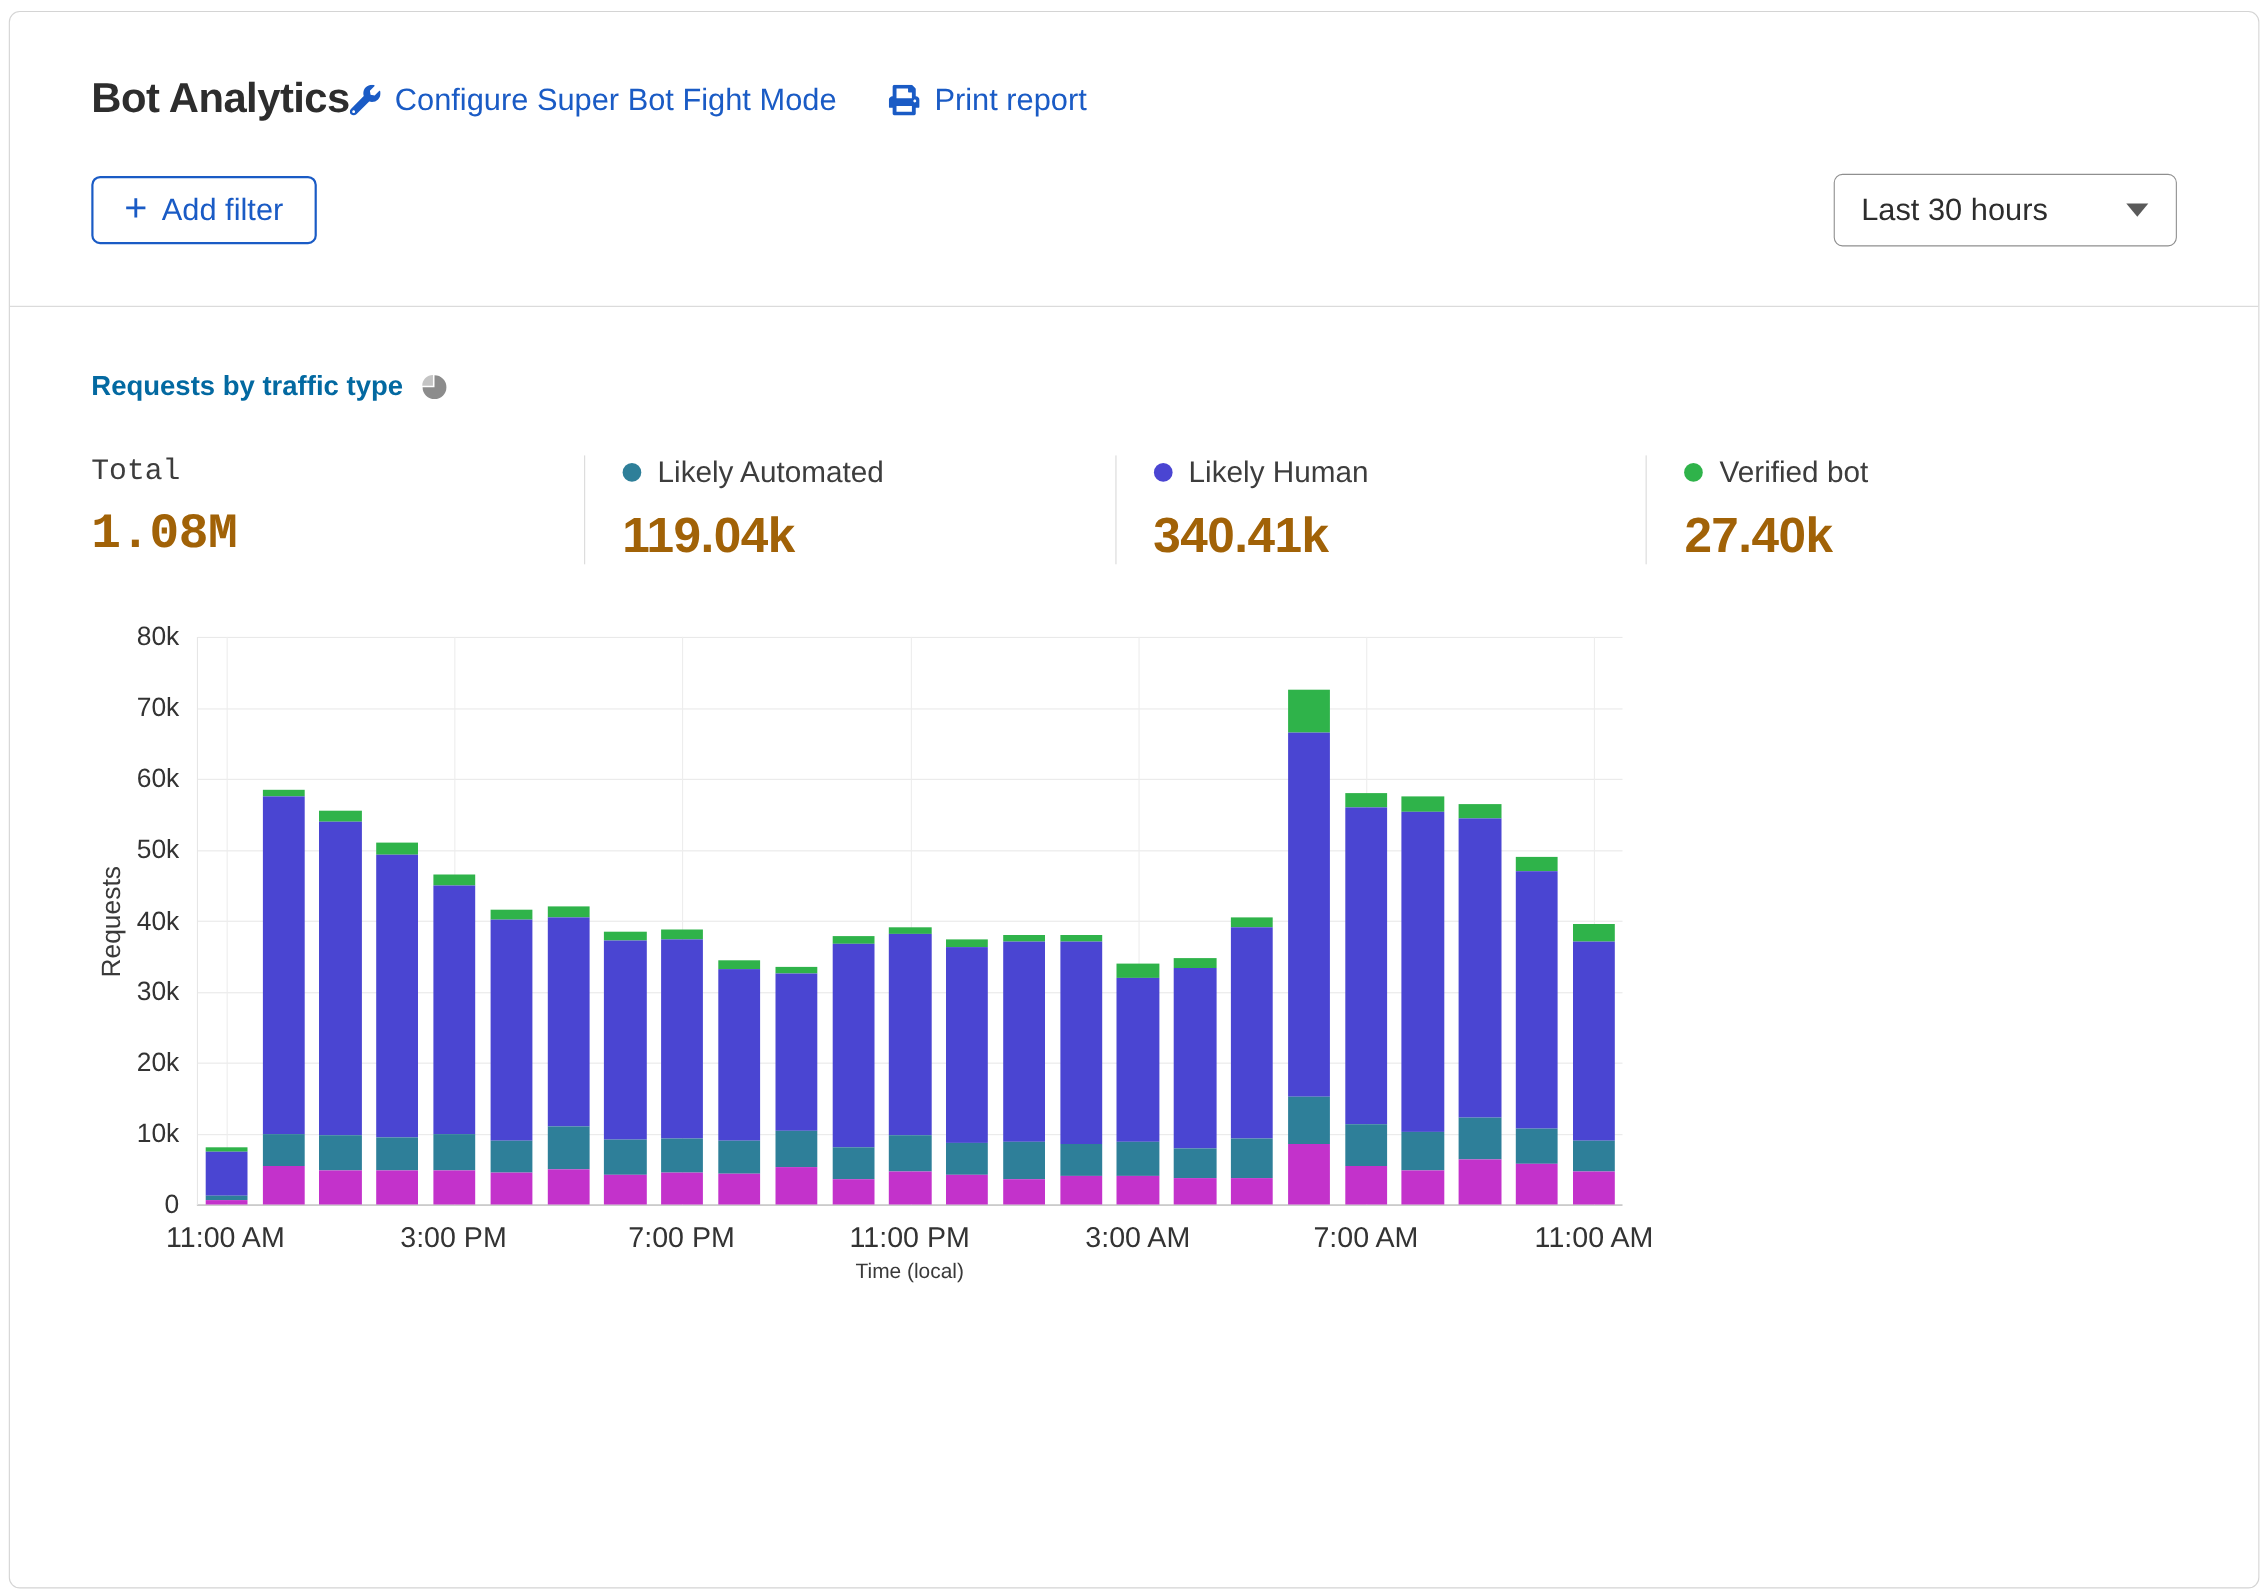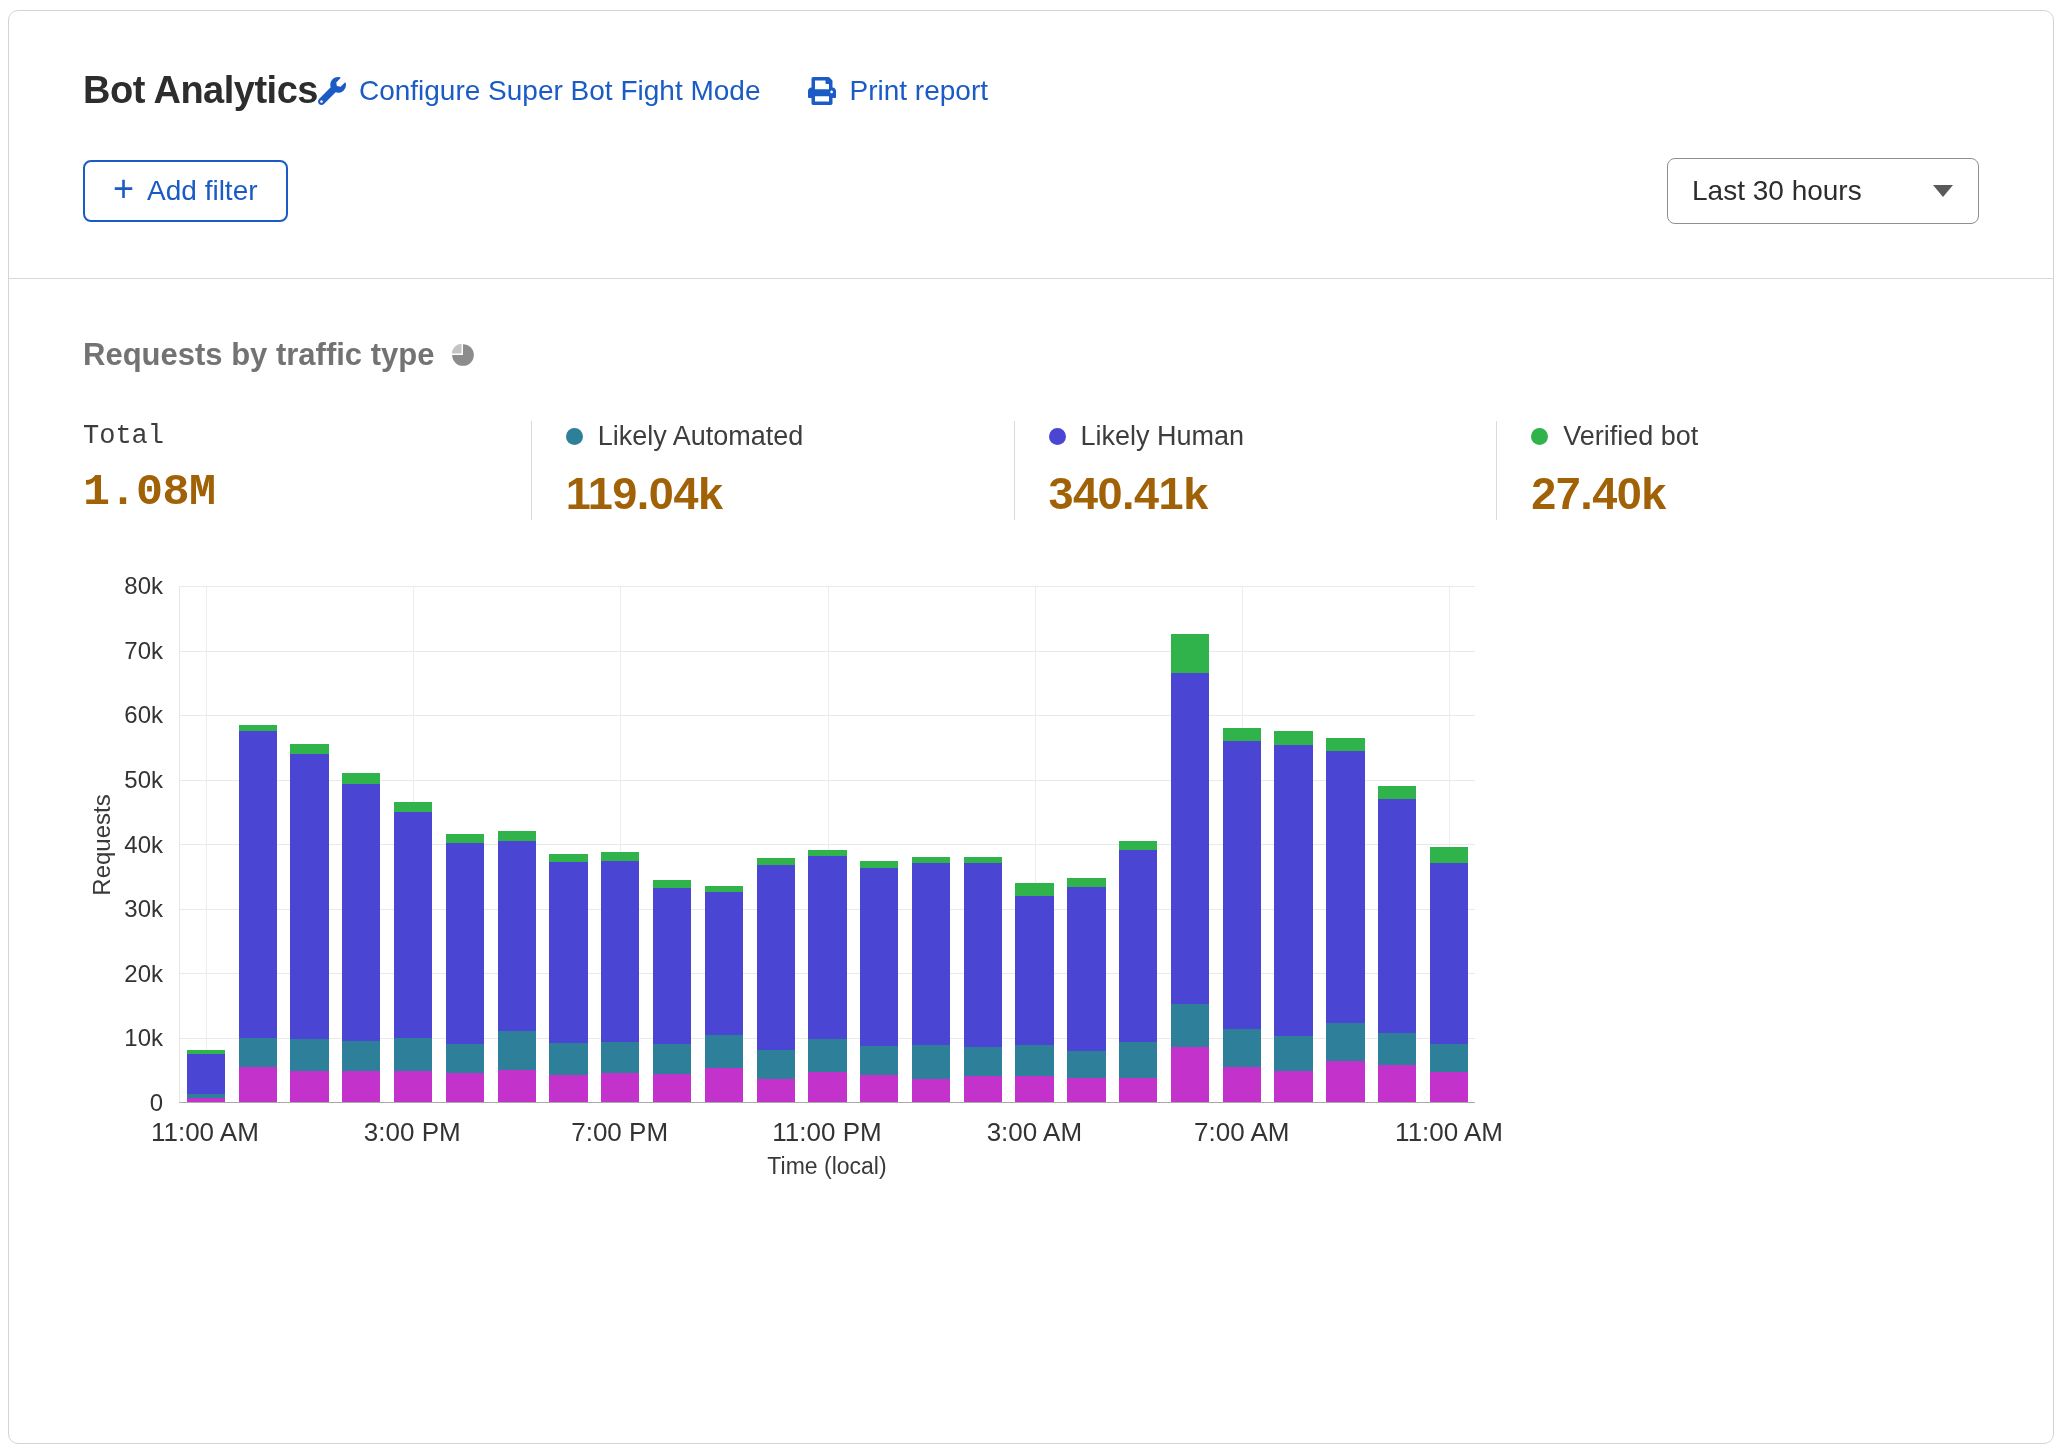--- a/index.html
+++ b/index.html
@@ -33,21 +33,21 @@
   .plus { font-size: 36px; line-height: 1; margin-top: -4px; font-weight: 400; }
   .select {
     width: 312px; height: 66px;
     border: 1px solid #8f8f8f; border-radius: 8px; background: #fff;
     display: flex; align-items: center; justify-content: space-between;
     padding: 0 24px; font-size: 28px; color: #2d2d2d; cursor: pointer;
   }
   .divider { border-top: 1px solid #d8d8d8; }
   .chart-section { padding: 58px 74px 40px; }
   .section-heading { display: flex; align-items: center; gap: 16px; }
-  .section-heading h2 { font-size: 31px; font-weight: 700; color: #737373; }
+  .section-heading h2 { font-size: 25px; font-weight: 700; color: #0369a1; }
   .stats { display: flex; margin-top: 48px; }
   .stat { flex: 1; border-left: 1px solid #dadada; padding-left: 34px; }
   .stat:first-child { border-left: none; padding-left: 0; font-family: Liberation Mono, monospace; }
   .stat-label { display: flex; align-items: center; gap: 15px; font-size: 27px; color: #3d3d3d; }
   .dot { width: 17px; height: 17px; border-radius: 50%; display: inline-block; background: #999; }
   .stat-value { margin-top: 16px; font-size: 45px; font-weight: 700; color: #a16207; letter-spacing: -0.5px; }
 
   .chart { margin-top: 66px; }
   .plot-row { display: flex; height: 517px; }
   .y-title { width: 38px; position: relative; }
@@ -60,21 +60,21 @@
   .ytick { position: absolute; right: 16px; transform: translateY(-50%); font-size: 24px; color: #333; }
   .plot { position: relative; width: 1296px; border-bottom: 1px solid #a9a9a9; border-left: 1px solid #e6e6e6; }
   .hgrid { position: absolute; left: 0; right: 0; height: 1px; background: #e9e9e9; }
   .vgrid { position: absolute; top: 0; bottom: 0; width: 1px; background: #ededed; }
   .bars { position: absolute; left: 0; right: 0; top: 0; bottom: 0; display: flex; align-items: flex-end; }
   .slot { flex: 1; height: 100%; display: flex; align-items: flex-end; justify-content: center; }
   .bar { width: 74%; height: 100%; display: flex; flex-direction: column; justify-content: flex-end; }
   .seg { width: 100%; }
   .x-ticks { margin-left: 96px; width: 1296px; position: relative; height: 48px; }
   .xtick { position: absolute; top: 14px; transform: translateX(-50%); font-size: 26px; color: #333; white-space: nowrap; }
-  .x-title { margin-left: 96px; width: 1296px; text-align: center; font-size: 23px; color: #3a3a3a; margin-top: 2px; }
+  .x-title { margin-left: 96px; width: 1296px; text-align: center; font-size: 19px; color: #3a3a3a; margin-top: 2px; }
 </style>
 </head>
 <body>
 
 <div class="card">
 
   <div class="top-section">
     <div class="header-row">
       <h1 class="title">Bot Analytics</h1>
       <div class="header-links">

